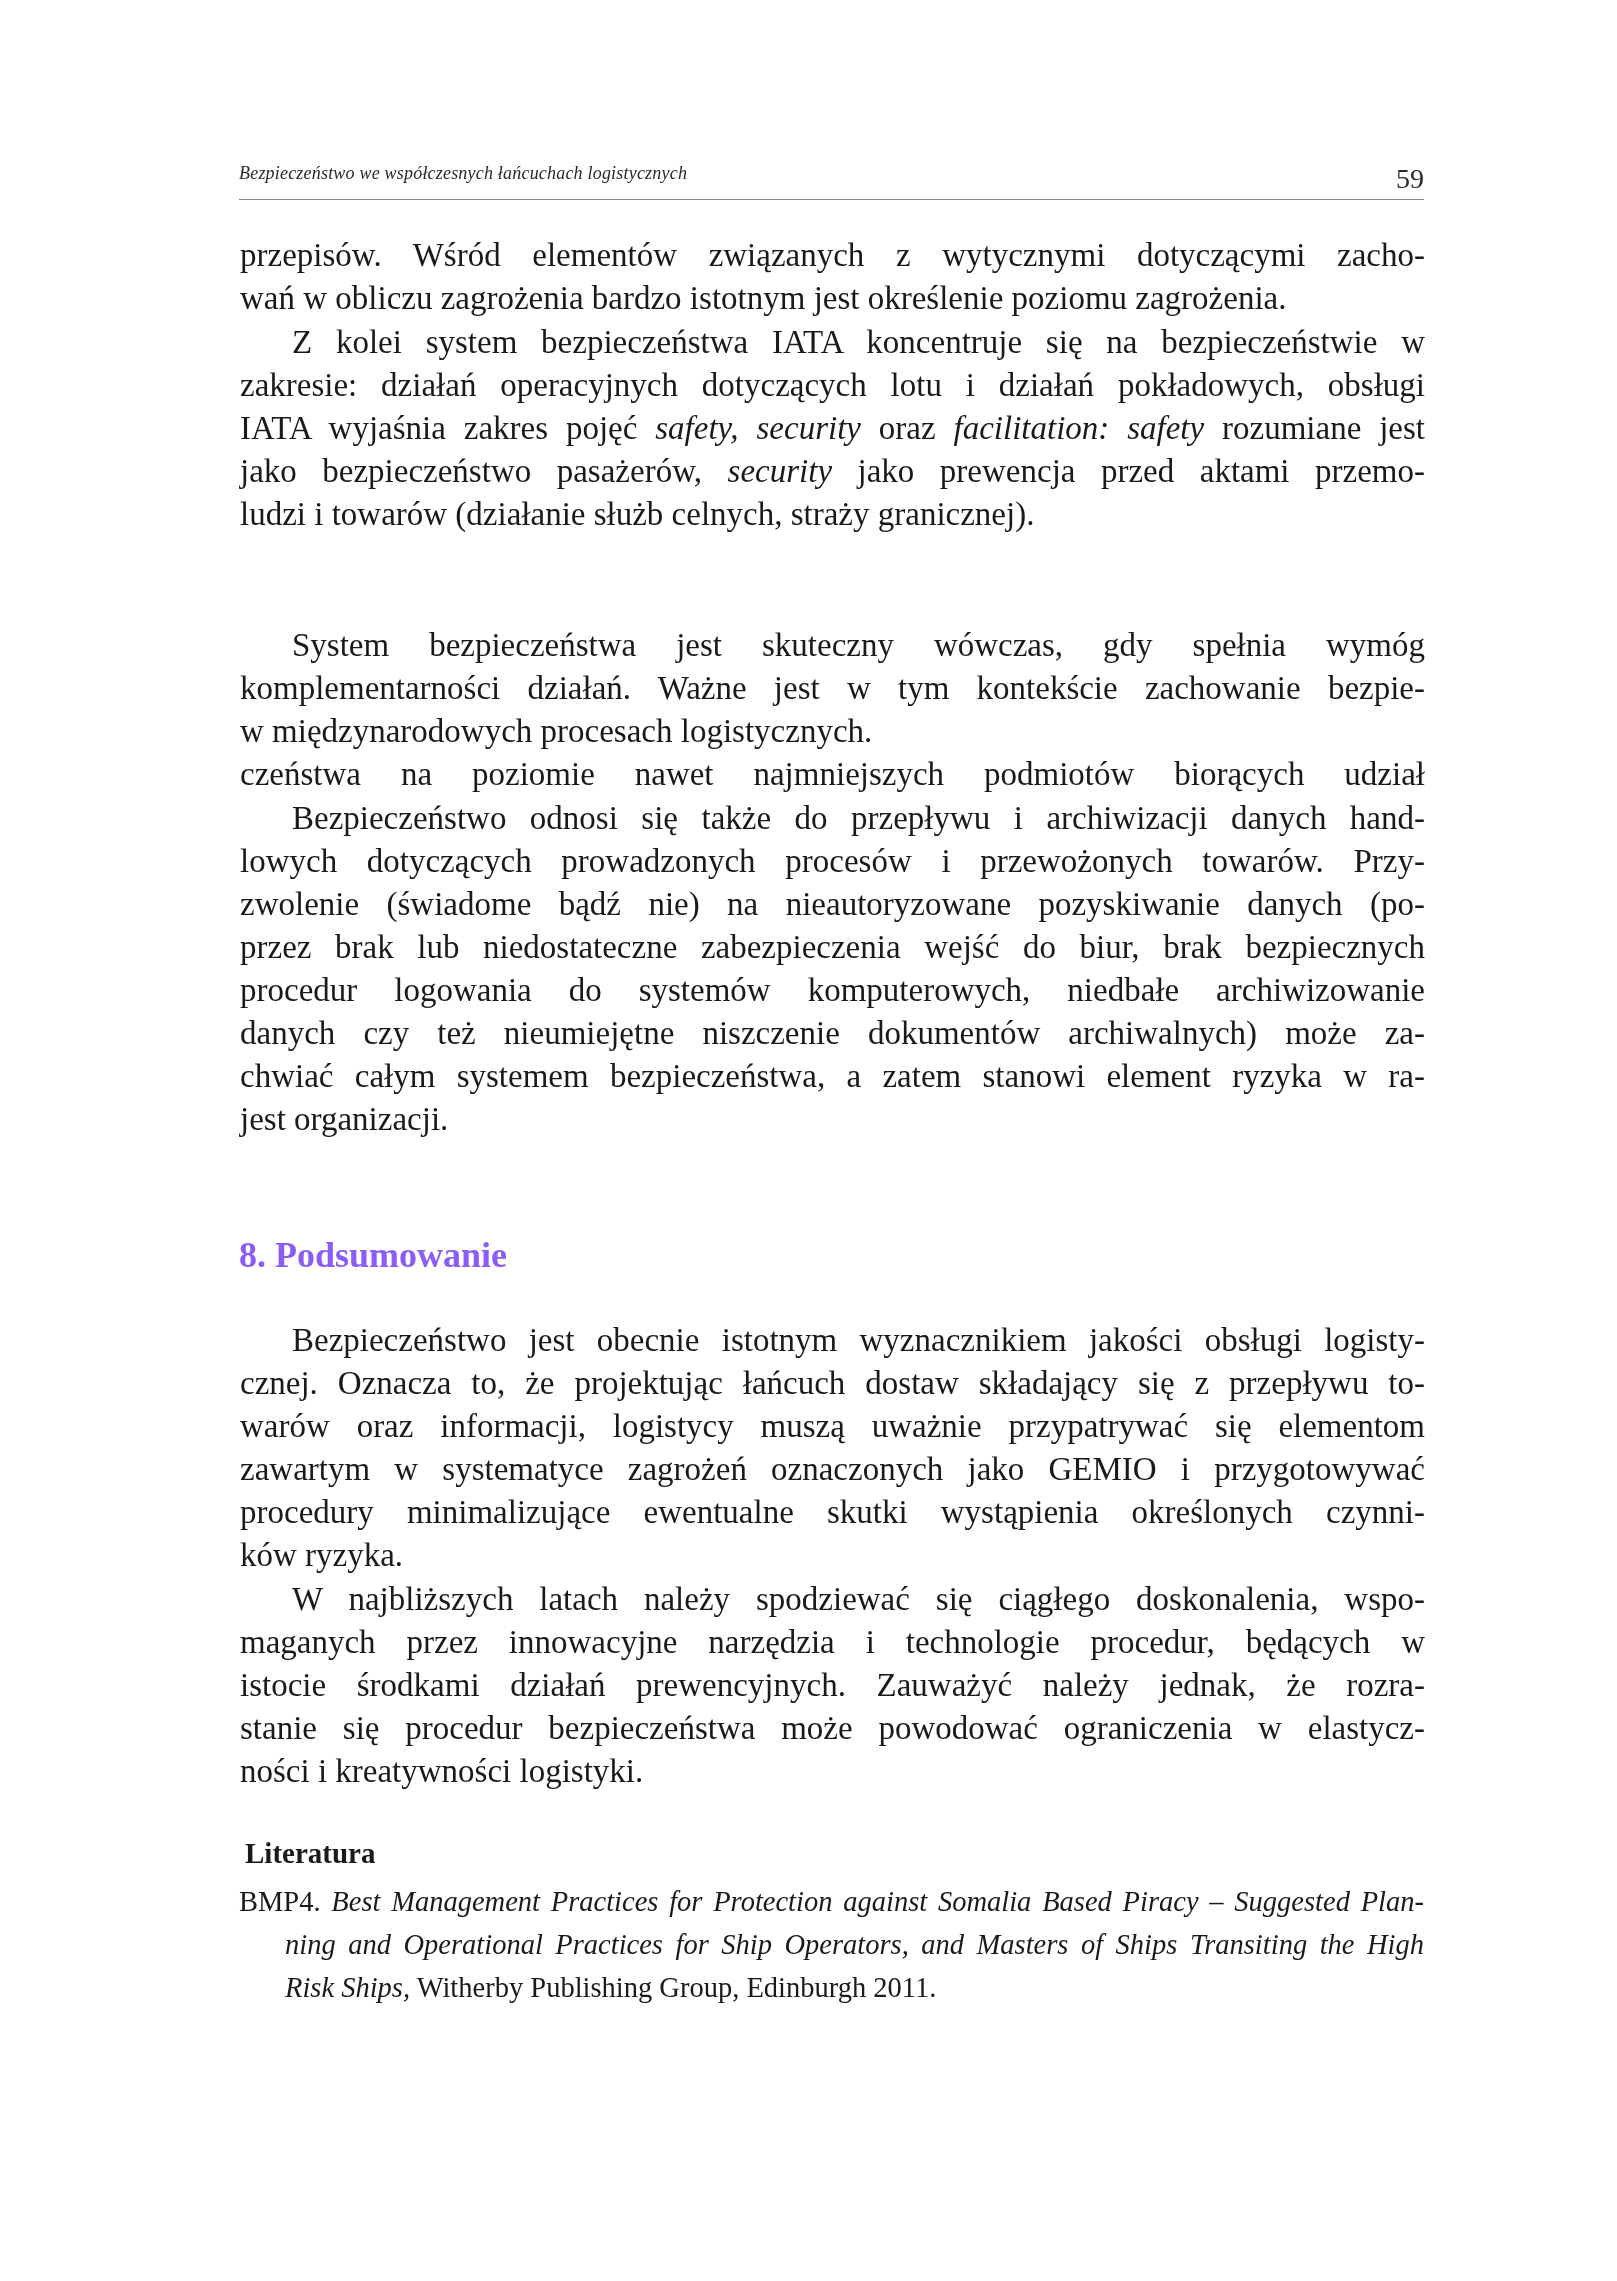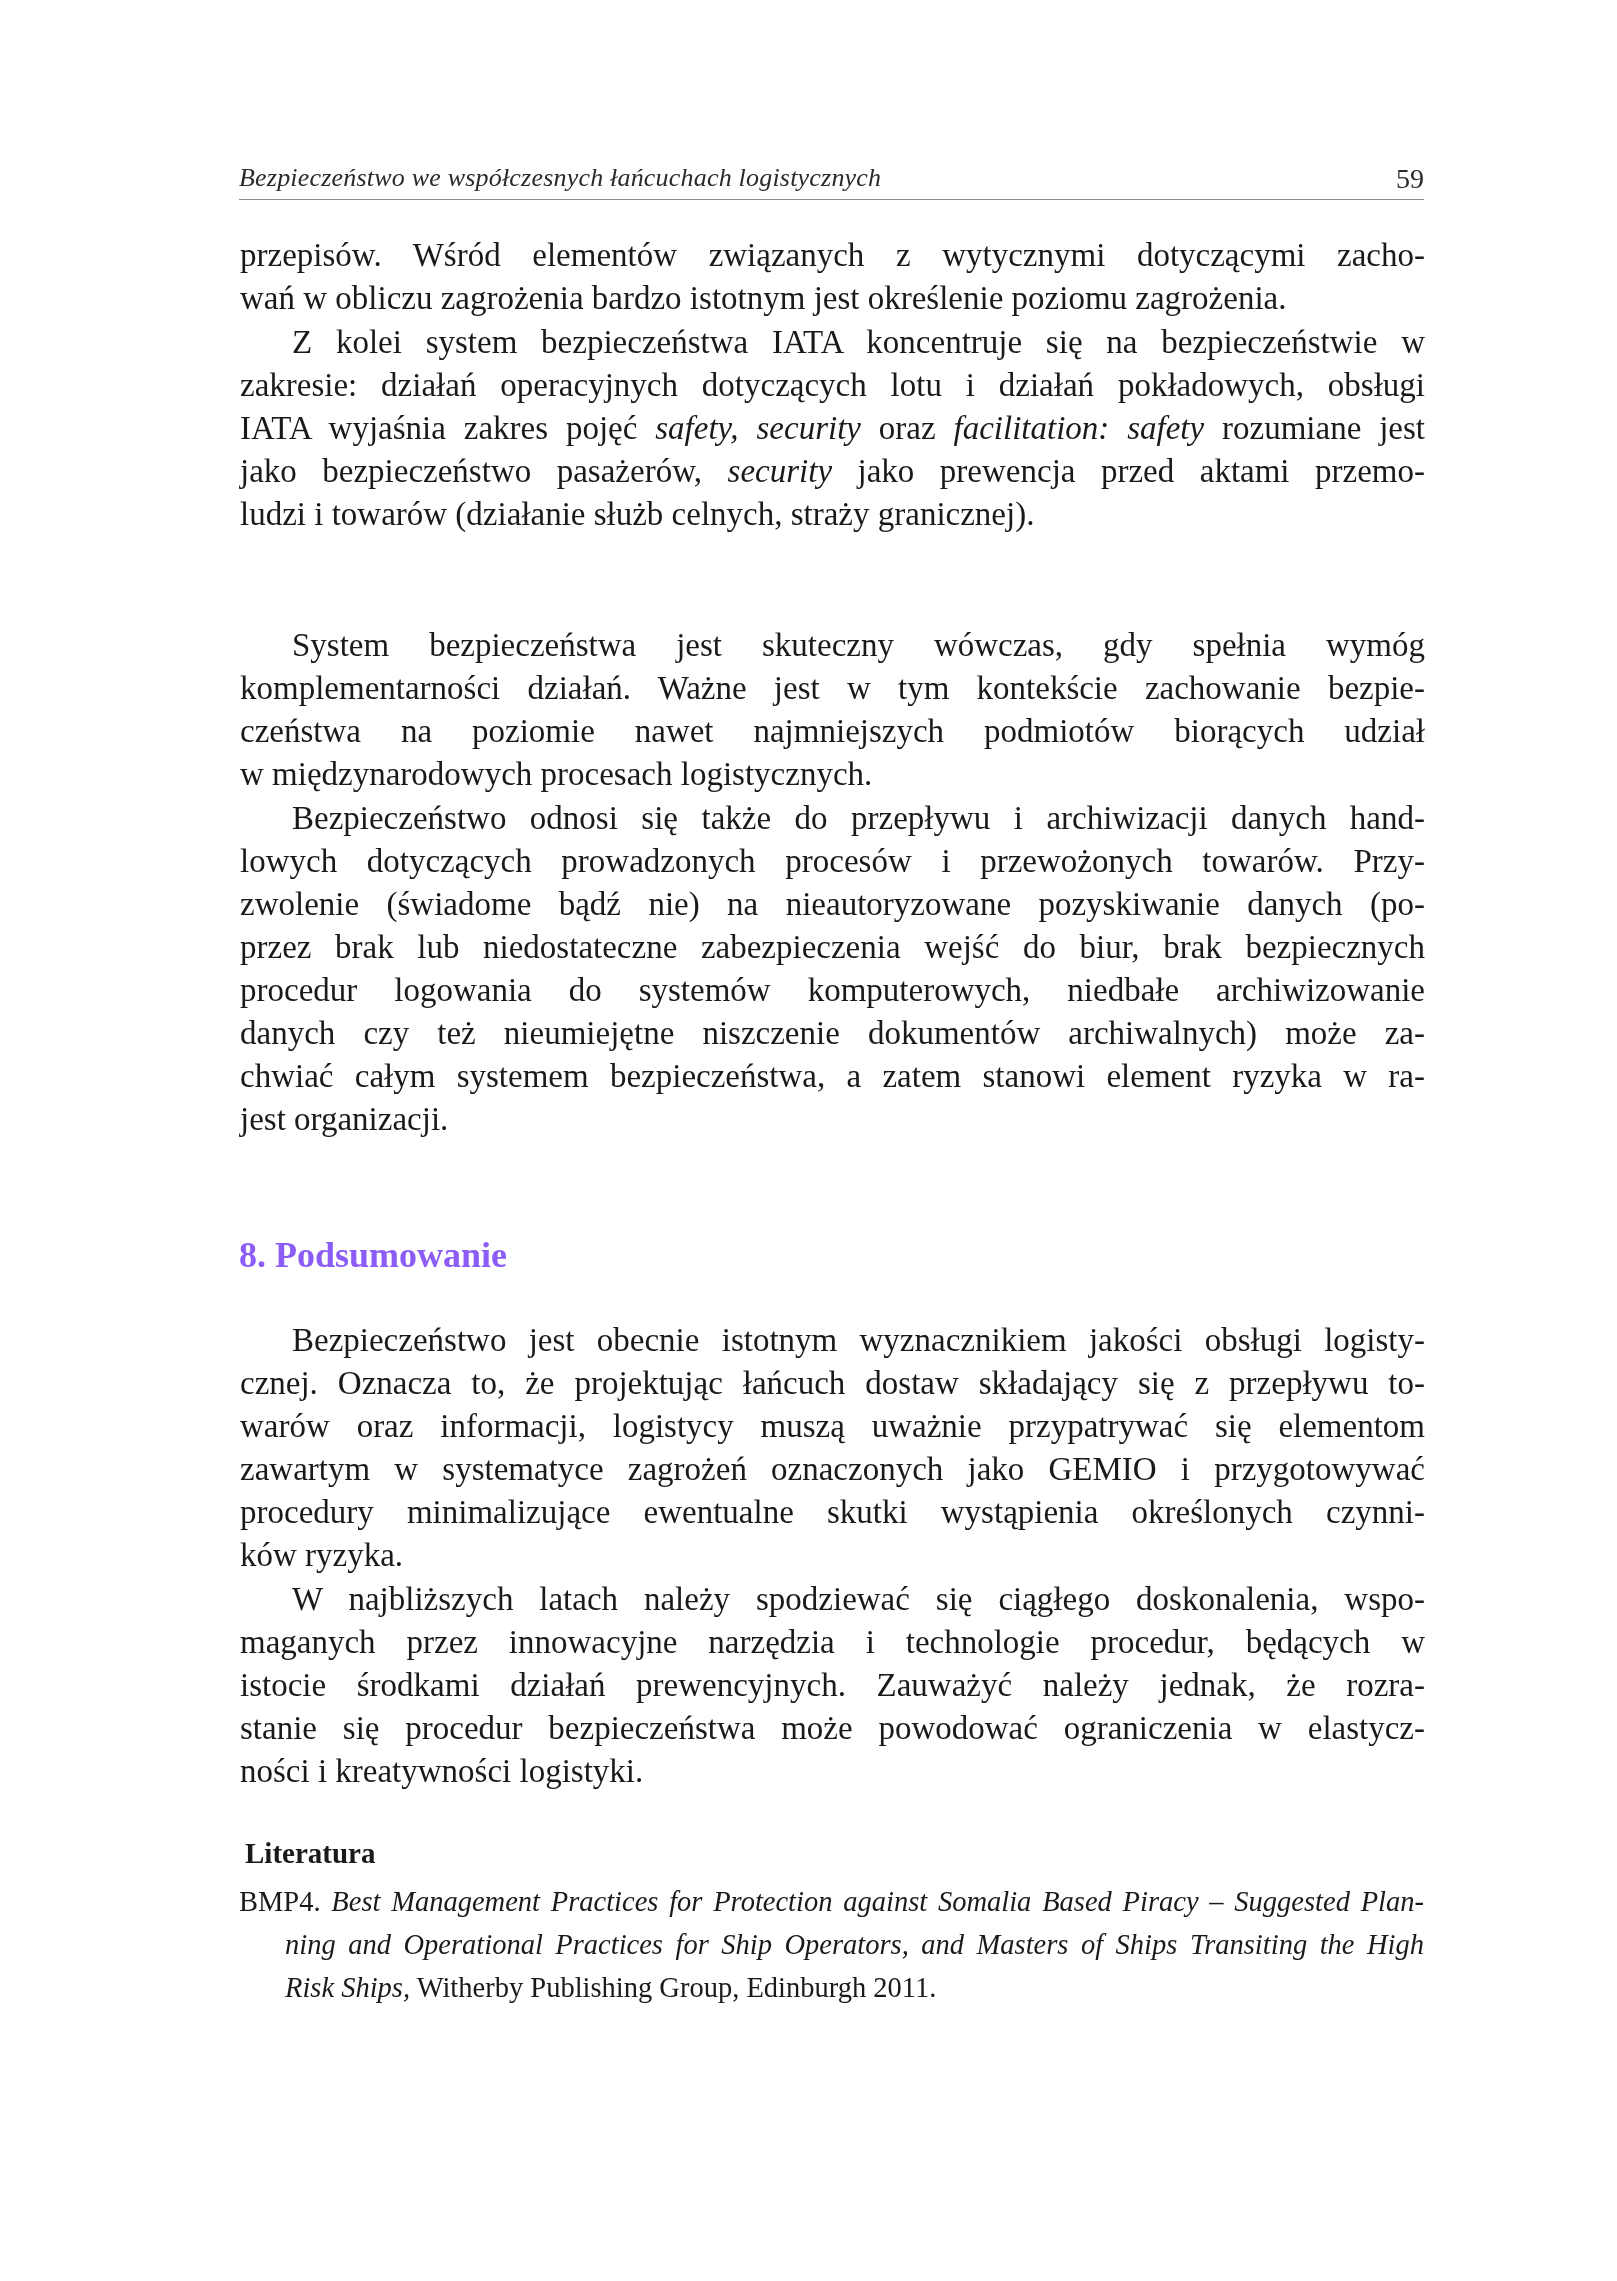--- a/index.html
+++ b/index.html
@@ -1,21 +1,21 @@
 <!DOCTYPE html>
 <html style="font-size:14.3px"><head>
 <meta charset="utf-8">
 <style>
   html, body { margin: 0; padding: 0; background: #ffffff; }
   body { width: 1617px; height: 2281px; position: relative; overflow: hidden;
          font-family: "Liberation Serif", "DejaVu Serif", serif; color: #1a1a1a; }
   .page { position: absolute; left: 239px; top: 0; width: 1185px; }
   .running-header { position: absolute; top: 163px; left: 0; width: 1185px; height: 36px;
          border-bottom: 1.8px solid #8a8a8a; }
-  .rh-title { position: absolute; left: 0; top: 0; font-style: italic; font-size: 26px; color: #2a2a2a; letter-spacing: 0.2px; }
+  .rh-title { position: absolute; left: 0; top: 0; font-style: italic; font-size: 18px; color: #2a2a2a; letter-spacing: 0.2px; }
   .rh-page { position: absolute; right: 0; top: 0; font-size: 28px; color: #2a2a2a; }
   .body-block { position: absolute; left: 1px; width: 1185px; }
   .line { display: block; font-size: 33px; line-height: 43px; height: 43px; white-space: nowrap;
           text-align: justify; text-align-last: justify; }
   .line.last { text-align-last: left; }
   .line.indent { padding-left: 52px; }
   .line.indent.w { width: 1133px; }
   em { font-style: italic; }
   .section-heading { position: absolute; left: 0; top: 1234px; font-size: 36px; font-weight: bold; color: #8b5cf6; }
   .lit-heading { position: absolute; left: 6px; top: 1837px; font-size: 29px; font-weight: bold; color: #1a1a1a; text-align: right; }
@@ -44,22 +44,22 @@
     <span class="line indent w">Z kolei system bezpieczeństwa IATA koncentruje się na bezpieczeństwie w</span>
     <span class="line">zakresie: działań operacyjnych dotyczących lotu i działań pokładowych, obsługi</span>
     <span class="line"><span>IATA wyjaśnia zakres pojęć </span><em>safety, security</em><span> oraz </span><em>facilitation: safety</em><span> rozumiane jest</span></span>
     <span class="line"><span>jako bezpieczeństwo pasażerów, </span><em>security</em><span> jako prewencja przed aktami przemo-</span></span>
     <span class="line last">ludzi i towarów (działanie służb celnych, straży granicznej).</span>
   </div>
 
   <div class="body-block" style="top:624px;">
     <span class="line indent w">System bezpieczeństwa jest skuteczny wówczas, gdy spełnia wymóg</span>
     <span class="line">komplementarności działań. Ważne jest w tym kontekście zachowanie bezpie-</span>
+    <span class="line last">w międzynarodowych procesach logistycznych.</span>
     <span class="line">czeństwa na poziomie nawet najmniejszych podmiotów biorących udział</span>
-    <span class="line last">w międzynarodowych procesach logistycznych.</span>
   </div>
 
   <div class="body-block" style="top:797px;">
     <span class="line indent w">Bezpieczeństwo odnosi się także do przepływu i archiwizacji danych hand-</span>
     <span class="line">lowych dotyczących prowadzonych procesów i przewożonych towarów. Przy-</span>
     <span class="line">zwolenie (świadome bądź nie) na nieautoryzowane pozyskiwanie danych (po-</span>
     <span class="line">przez brak lub niedostateczne zabezpieczenia wejść do biur, brak bezpiecznych</span>
     <span class="line">procedur logowania do systemów komputerowych, niedbałe archiwizowanie</span>
     <span class="line">danych czy też nieumiejętne niszczenie dokumentów archiwalnych) może za-</span>
     <span class="line">chwiać całym systemem bezpieczeństwa, a zatem stanowi element ryzyka w ra-</span>

